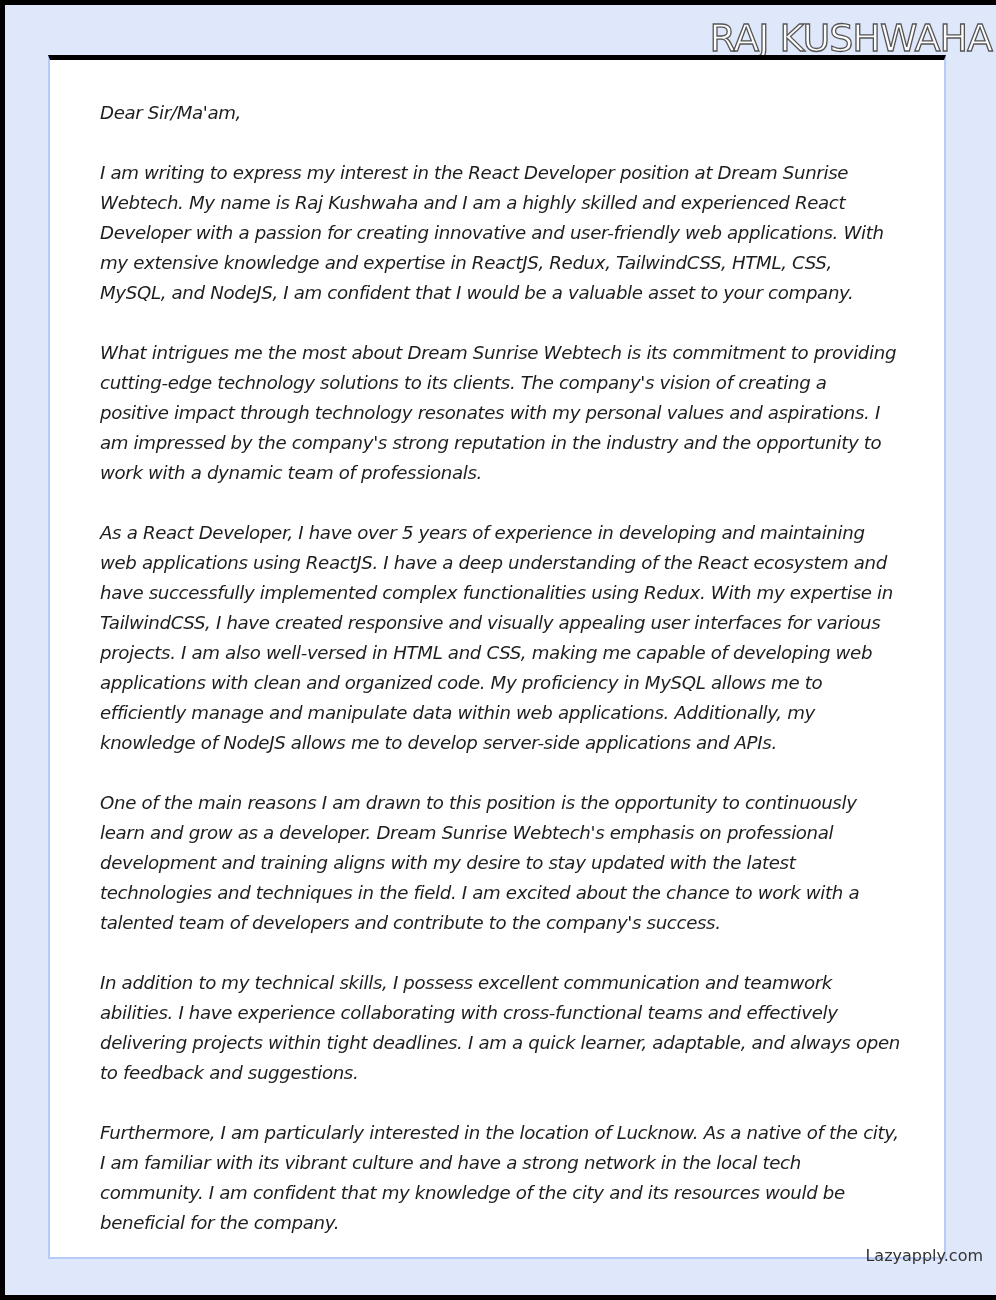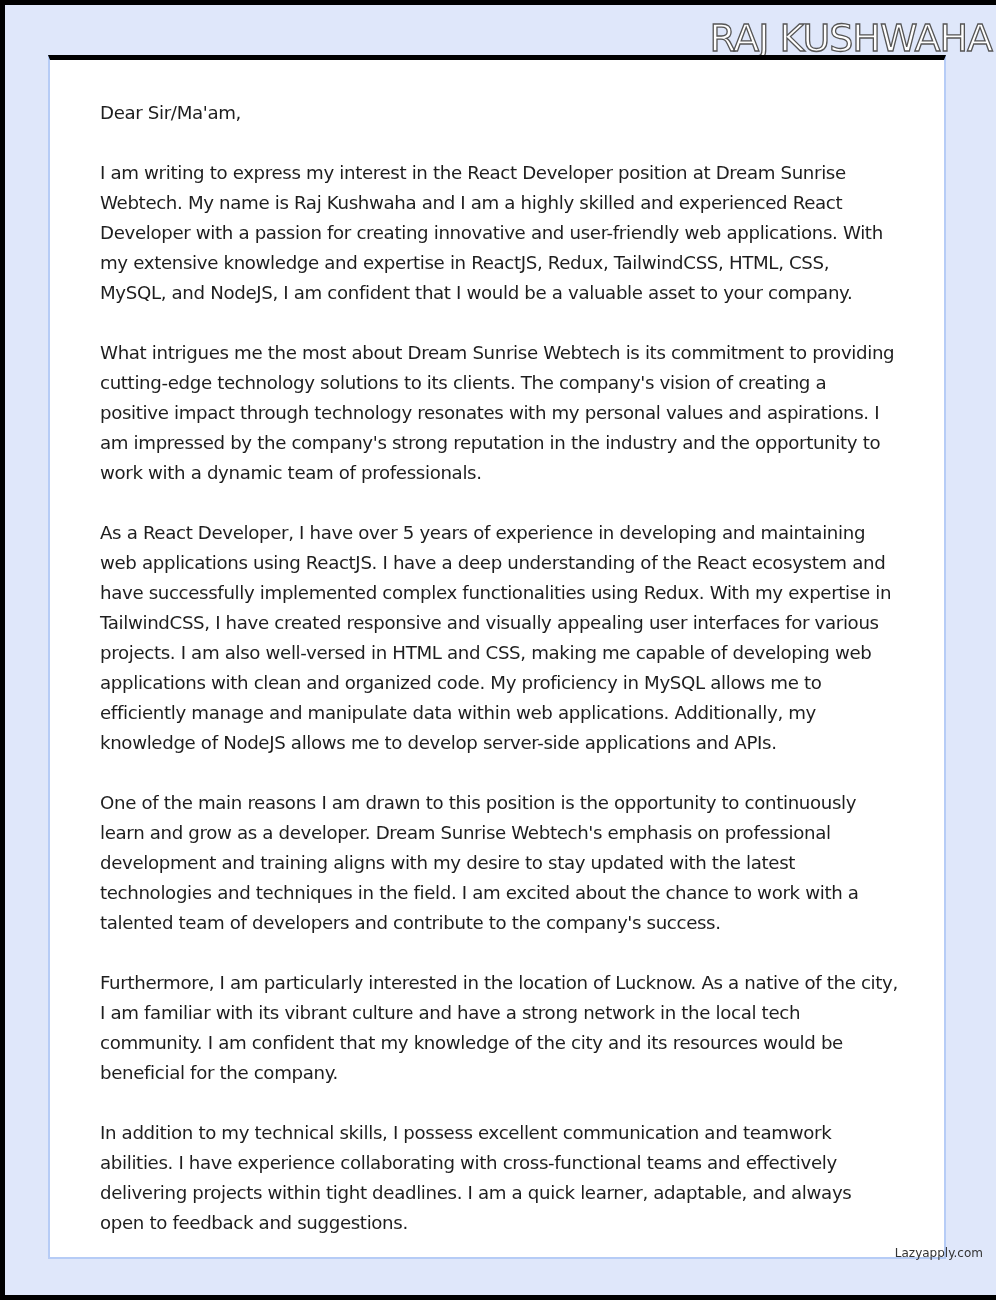--- a/index.html
+++ b/index.html
@@ -24,35 +24,35 @@
     background: #ffffff;
     border-top: 5px solid #000;
     border-left: 2px solid #b6ccf6; border-right: 2px solid #b6ccf6; border-bottom: 2px solid #b6ccf6;
     box-sizing: border-box;
   }
   .content {
     position: absolute; left: 95px; top: 93px; width: 800px;
     font-size: 18.2px; line-height: 30px; color: #1e1e1e;
     letter-spacing: -0.35px;
   }
-  .content p { margin: 0 0 30px 0; }
+  .content p { margin: 0 0 30px 0; font-style: italic; }
   .footer-mark {
     position: absolute; right: 53px; top: 1241px;
-    font-size: 12px; color: #333;
+    font-size: 16px; color: #333;
   }
 </style>
 </head>
 <body>
 
 <div class="frame">
   <div class="name">RAJ KUSHWAHA</div>
   <div class="card"></div>
   <div class="content">
     <p>Dear Sir/Ma'am,</p>
     <p>I am writing to express my interest in the React Developer position at Dream Sunrise Webtech. My name is Raj Kushwaha and I am a highly skilled and experienced React Developer with a passion for creating innovative and user-friendly web applications. With my extensive knowledge and expertise in ReactJS, Redux, TailwindCSS, HTML, CSS, MySQL, and NodeJS, I am confident that I would be a valuable asset to your company.</p>
     <p>What intrigues me the most about Dream Sunrise Webtech is its commitment to providing cutting-edge technology solutions to its clients. The company's vision of creating a positive impact through technology resonates with my personal values and aspirations. I am impressed by the company's strong reputation in the industry and the opportunity to work with a dynamic team of professionals.</p>
     <p>As a React Developer, I have over 5 years of experience in developing and maintaining web applications using ReactJS. I have a deep understanding of the React ecosystem and have successfully implemented complex functionalities using Redux. With my expertise in TailwindCSS, I have created responsive and visually appealing user interfaces for various projects. I am also well-versed in HTML and CSS, making me capable of developing web applications with clean and organized code. My proficiency in MySQL allows me to efficiently manage and manipulate data within web applications. Additionally, my knowledge of NodeJS allows me to develop server-side applications and APIs.</p>
     <p>One of the main reasons I am drawn to this position is the opportunity to continuously learn and grow as a developer. Dream Sunrise Webtech's emphasis on professional development and training aligns with my desire to stay updated with the latest technologies and techniques in the field. I am excited about the chance to work with a talented team of developers and contribute to the company's success.</p>
+    <p>In addition to my technical skills, I possess excellent communication and teamwork abilities. I have experience collaborating with cross-functional teams and effectively delivering projects within tight deadlines. I am a quick learner, adaptable, and always open to feedback and suggestions.</p>
     <p>Furthermore, I am particularly interested in the location of Lucknow. As a native of the city, I am familiar with its vibrant culture and have a strong network in the local tech community. I am confident that my knowledge of the city and its resources would be beneficial for the company.</p>
-    <p>In addition to my technical skills, I possess excellent communication and teamwork abilities. I have experience collaborating with cross-functional teams and effectively delivering projects within tight deadlines. I am a quick learner, adaptable, and always open to feedback and suggestions.</p>
   </div>
   <div class="footer-mark">Lazyapply.com</div>
 </div>
 
 </body></html>

